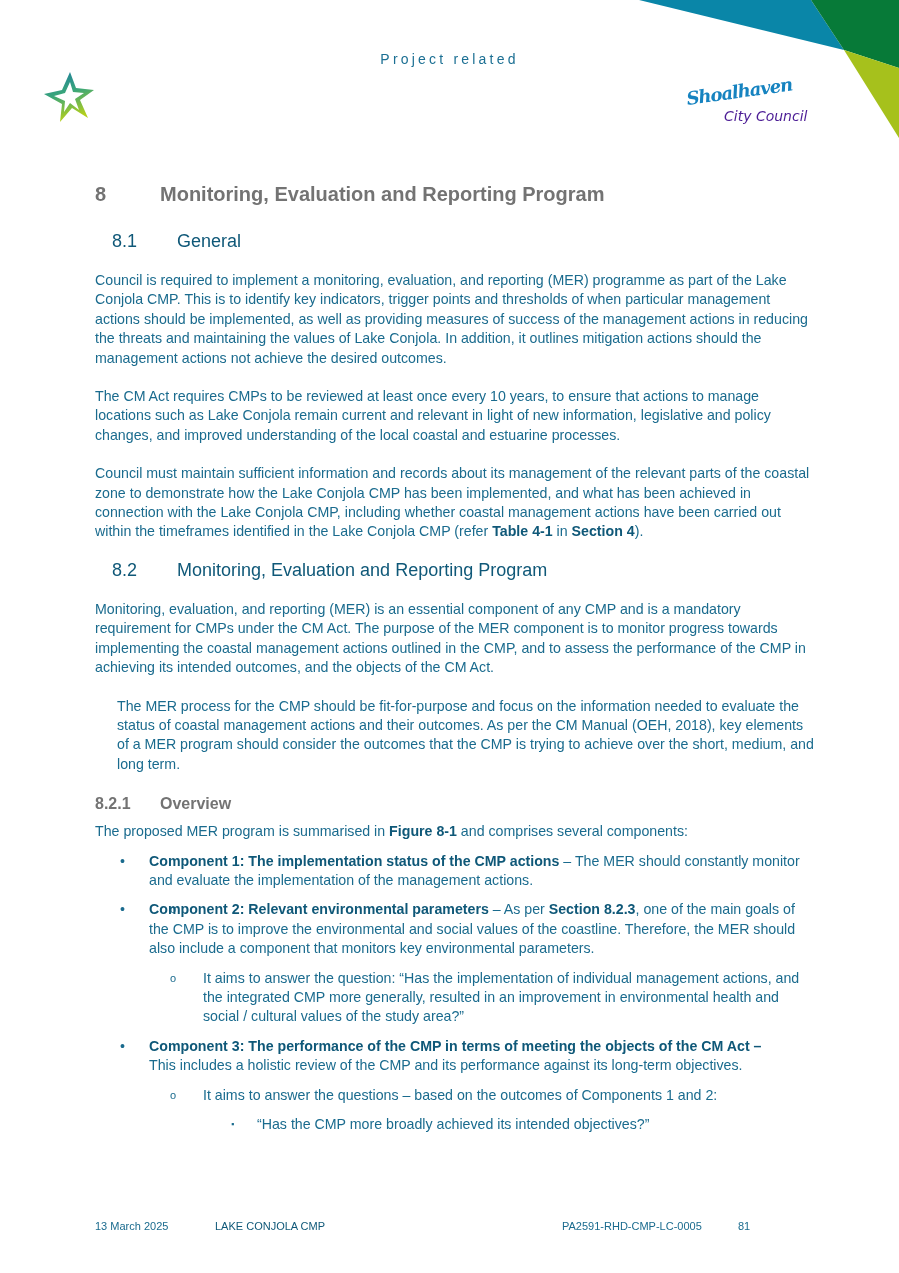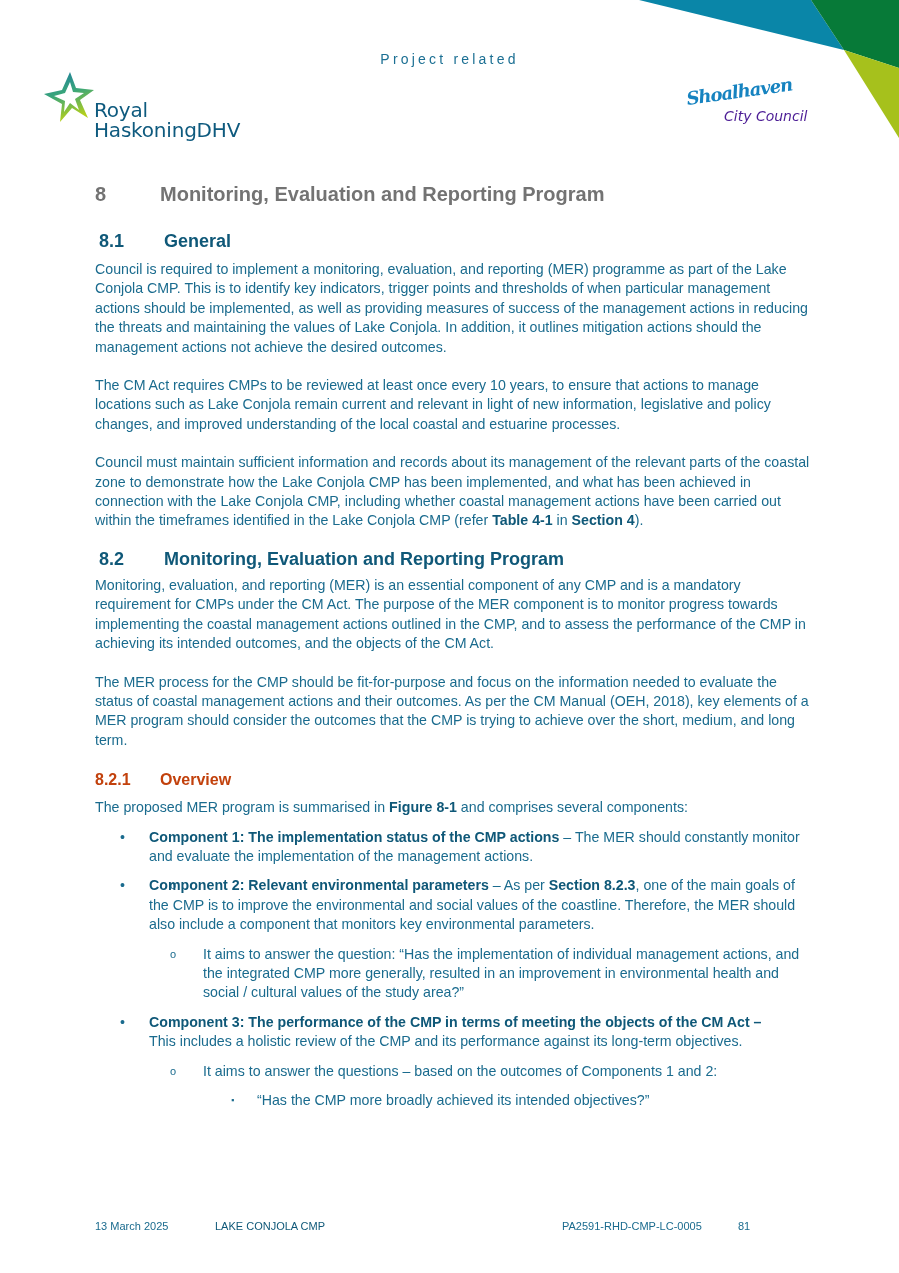--- a/index.html
+++ b/index.html
@@ -12,22 +12,22 @@
   .rhdhv-star { position: absolute; left: 0; top: 0; width: 62px; height: 56px; }
   .rhdhv-name { position: absolute; left: 52px; top: 30px; font-family: "DejaVu Sans", sans-serif;
          font-size: 20px; line-height: 20px; color: #0e5a7e; font-weight: normal; letter-spacing: -0.2px; }
   .council-logo { position: absolute; left: 684px; top: 90px; width: 140px; height: 45px; }
   .council-script { position: absolute; left: 4px; top: -2px; font-family: "DejaVu Serif", serif;
          font-style: italic; font-weight: bold; font-size: 18px; color: #1683c0; transform: rotate(-8deg); transform-origin: left bottom; letter-spacing: -1px; }
   .council-city { position: absolute; left: 40px; top: 18px; font-family: "DejaVu Sans", sans-serif;
          font-style: italic; font-size: 14px; color: #4c1d95; }
   .content { position: absolute; left: 95px; top: 178px; width: 720px; }
   h1 { margin: 0; font-size: 20px; font-weight: bold; color: #737373; height: 32px; line-height: 32px; }
-  h2 { margin: 4px; font-size: 18px; font-weight: bold; color: #0f5878; line-height: 26px; }
-  h3 { margin: 0; font-size: 16px; font-weight: bold; color: #c2410c; line-height: 24px; }
+  h2 { margin: 17px; font-size: 18px; font-weight: normal; color: #0f5878; line-height: 26px; }
+  h3 { margin: 0; font-size: 16px; font-weight: bold; color: #737373; line-height: 24px; }
   .num { display: inline-block; width: 65px; }
   p { margin: 0; font-size: 14.2px; line-height: 19.4px; color: #1a6b8e; }
   b { color: #0f5878; }
   .bul { position: relative; padding-left: 54px; font-size: 14.2px; line-height: 19.4px; }
   .bul .mark { position: absolute; left: 25px; top: 0; }
   .sub { position: relative; padding-left: 108px; font-size: 14.2px; line-height: 19.4px; }
   .sub .mark { position: absolute; left: 75px; top: 0; font-size: 11px; }
   .sub2 { position: relative; padding-left: 162px; font-size: 14.2px; line-height: 19.4px; }
   .sub2 .mark { position: absolute; left: 136px; top: 0; font-size: 9px; }
   .footer { position: absolute; top: 1204px; left: 95px; width: 700px; font-size: 11px; color: #1a6b8e; }
@@ -49,24 +49,20 @@
     <defs>
       <linearGradient id="sg" x1="0" y1="0" x2="0.3" y2="1">
         <stop offset="0" stop-color="#1a7aa0"></stop>
         <stop offset="0.5" stop-color="#3aa67a"></stop>
         <stop offset="1" stop-color="#b3cf1c"></stop>
       </linearGradient>
     </defs>
     <path d="M28,2 L34,18 L52,20 L38,30 L46,48 L30,38 L18,52 L20,34 L2,24 L20,20 Z" fill="url(#sg)"></path>
     <path d="M28,12 L31,22 L42,23 L33,29 L37,40 L28,33 L22,42 L23,31 L12,26 L23,23 Z" fill="#ffffff"></path>
   </svg>
-  <div class="rhdhv-name">
-    <div>Royal</div>
-    <div>HaskoningDHV</div>
-  </div>
 </div>
 
 <div class="council-logo">
   <span class="council-script">Shoalhaven</span>
   <span class="council-city">City Council</span>
 </div>
 
 <div class="content">
   <h1>
     <span class="num">8</span><span>Monitoring, Evaluation and Reporting Program</span>
@@ -76,21 +72,21 @@
     <span class="num">8.1</span><span>General</span>
   </h2>
   <p style="margin-top:6px;">Council is required to implement a monitoring, evaluation, and reporting (MER) programme as part of the Lake Conjola CMP. This is to identify key indicators, trigger points and thresholds of when particular management actions should be implemented, as well as providing measures of success of the management actions in reducing the threats and maintaining the values of Lake Conjola. In addition, it outlines mitigation actions should the management actions not achieve the desired outcomes.</p>
   <p style="margin-top:19px;">The CM Act requires CMPs to be reviewed at least once every 10 years, to ensure that actions to manage locations such as Lake Conjola remain current and relevant in light of new information, legislative and policy changes, and improved understanding of the local coastal and estuarine processes.</p>
   <p style="margin-top:19px;"><span>Council must maintain sufficient information and records about its management of the relevant parts of the coastal zone to demonstrate how the Lake Conjola CMP has been implemented, and what has been achieved in connection with the Lake Conjola CMP, including whether coastal management actions have been carried out within the timeframes identified in the Lake Conjola CMP (refer </span><b>Table 4-1</b><span> in </span><b>Section 4</b><span>).</span></p>
 
   <h2 style="margin-top:15px;">
     <span class="num">8.2</span><span>Monitoring, Evaluation and Reporting Program</span>
   </h2>
   <p style="margin-top:4px;">Monitoring, evaluation, and reporting (MER) is an essential component of any CMP and is a mandatory requirement for CMPs under the CM Act. The purpose of the MER component is to monitor progress towards implementing the coastal management actions outlined in the CMP, and to assess the performance of the CMP in achieving its intended outcomes, and the objects of the CM Act.</p>
-  <p style="margin-top:19px;">The MER process for the CMP should be fit-for-purpose and focus on the information needed to evaluate the status of coastal management actions and their outcomes. As per the CM Manual (OEH, 2018), key elements of a MER program should consider the outcomes that the CMP is trying to achieve over the short, medium, and long term.</p>
+  <p style="margin-top:19px;margin-left:22px;">The MER process for the CMP should be fit-for-purpose and focus on the information needed to evaluate the status of coastal management actions and their outcomes. As per the CM Manual (OEH, 2018), key elements of a MER program should consider the outcomes that the CMP is trying to achieve over the short, medium, and long term.</p>
 
   <h3 style="margin-top:18px;">
     <span class="num">8.2.1</span><span>Overview</span>
   </h3>
   <p style="margin-top:6px;"><span>The proposed MER program is summarised in </span><b>Figure 8-1</b><span> and comprises several components:</span></p>
 
   <div class="bul" style="margin-top:10px;">
     <span class="mark">•</span>
     <b>Component 1: The implementation status of the CMP actions</b><span> – The MER should constantly monitor and evaluate the implementation of the management actions.</span>
   </div>

